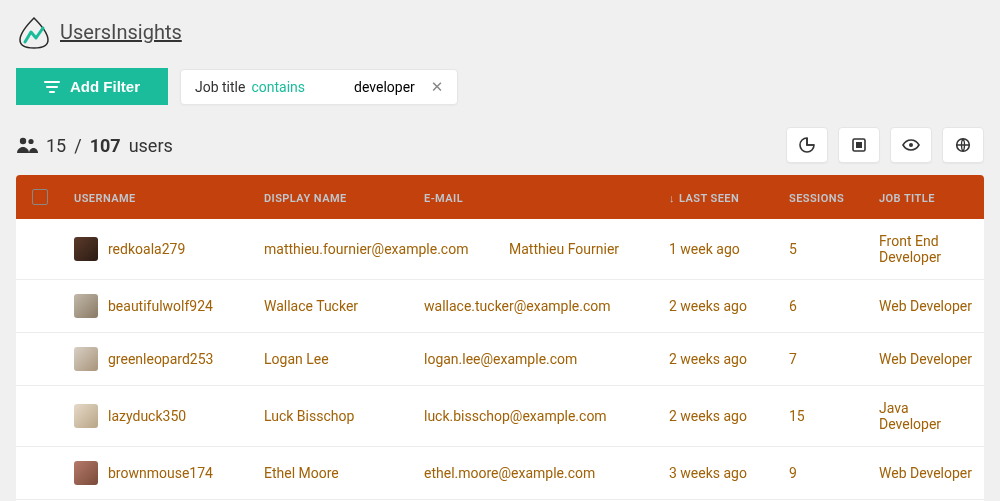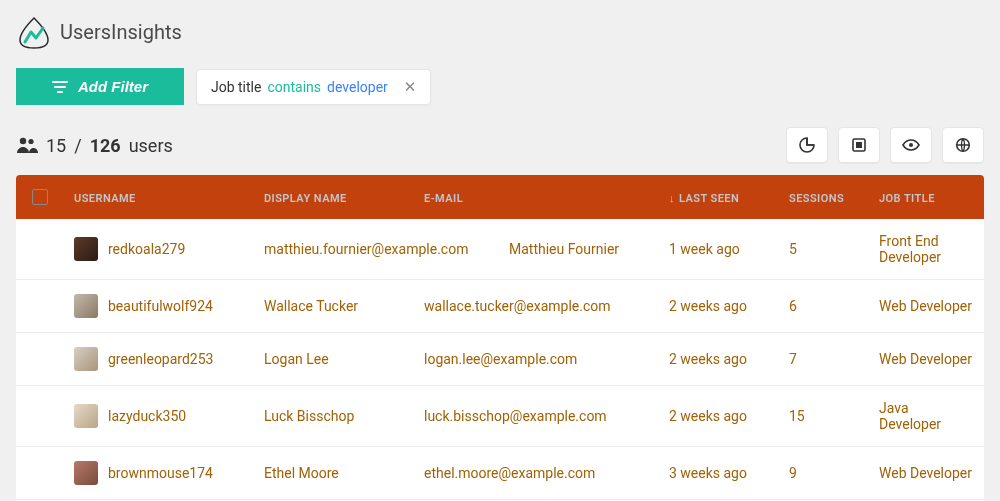--- a/index.html
+++ b/index.html
@@ -1,25 +1,25 @@
 <!DOCTYPE html>
 <html><head>
 <meta charset="utf-8">
 <style>
 * { box-sizing: border-box; margin: 0; padding: 0; }
 body { font-family: -apple-system, BlinkMacSystemFont, "Segoe UI", Roboto, Helvetica, Arial, sans-serif; background: #f0f0f0; color: #333; width: 1000px; }
-.header { display: flex; align-items: center; padding: 14px 16px 8px; }
+.header { display: flex; align-items: center; padding: 14px 16px 8px; text-decoration: underline; }
 .logo { display: flex; align-items: center; gap: 8px; }
 .logo-text { font-size: 20px; color: #4a4a4a; font-weight: 400; }
 .toolbar-row { display: flex; align-items: center; padding: 10px 16px 16px; gap: 12px; }
-.add-filter-btn { background: #1abc9c; color: #fff; border: none; border-radius: 0; padding: 10px 36px; font-size: 15px; font-weight: 600; display: inline-flex; align-items: center; gap: 10px; cursor: pointer; font-style: italic; }
+.add-filter-btn { background: #1abc9c; color: #fff; border: none; border-radius: 0; padding: 10px 28px; font-size: 15px; font-weight: 600; display: inline-flex; align-items: center; gap: 10px; cursor: pointer; }
 .filter-chip { background: #fff; border: 1px solid #e5e5e5; border-radius: 4px; padding: 8px 14px; display: inline-flex; align-items: center; gap: 6px; font-size: 14px; box-shadow: 0 1px 2px rgba(0,0,0,0.03); }
 .filter-chip .field { color: #333; }
 .filter-chip .op { color: #1abc9c; }
-.filter-chip .val { color: #3b82f6; }
+.filter-chip .val { color: #000000; margin-left: 43px; }
 .filter-chip .close { margin-left: 10px; color: #888; cursor: pointer; font-size: 15px; }
 .counts-row { display: flex; align-items: center; justify-content: space-between; padding: 6px 16px 12px; }
 .counts { display: flex; align-items: center; gap: 8px; font-size: 18px; color: #333; }
 .counts .total { font-weight: 700; }
 .counts .label { font-weight: 400; }
 .actions { display: flex; gap: 10px; }
 .icon-btn { width: 42px; height: 36px; background: #fff; border: 1px solid #e5e5e5; border-radius: 4px; display: inline-flex; align-items: center; justify-content: center; cursor: pointer; box-shadow: 0 1px 1px rgba(0,0,0,0.04); }
 .table-wrap { padding: 0 16px 0; }
 .thead { background: #c2410c; color: #bfc8d0; display: flex; align-items: flex-end; font-size: 11px; letter-spacing: 0.04em; text-transform: uppercase; font-weight: 600; border-top-left-radius: 4px; border-top-right-radius: 4px; }
 .cell { padding: 14px 10px; }
@@ -72,21 +72,21 @@
 <div class="counts-row">
   <div class="counts">
     <svg width="22" height="18" viewBox="0 0 22 18">
       <circle cx="7" cy="5" r="3.2" fill="#333"></circle>
         <circle cx="15" cy="5.5" r="2.6" fill="#333"></circle>
       <path d="M1 17c0-3.5 3-6 6-6s6 2.5 6 6" fill="#333"></path>
       <path d="M13 17c0-2.8 2-5 4.5-5s4.5 2.2 4.5 5" fill="#333"></path>
     </svg>
     <span>15</span>
     <span>/</span>
-    <span class="total">126</span>
+    <span class="total">107</span>
     <span class="label">users</span>
   </div>
   <div class="actions">
     <button class="icon-btn">
       <svg width="16" height="16" viewBox="0 0 16 16">
           <path d="M8 1a7 7 0 1 0 7 7H8z" fill="none" stroke="#333" stroke-width="1.6"></path>
           <path d="M8 1v7h7" fill="none" stroke="#333" stroke-width="1.6"></path>
         </svg>
     </button>
     <button class="icon-btn">

